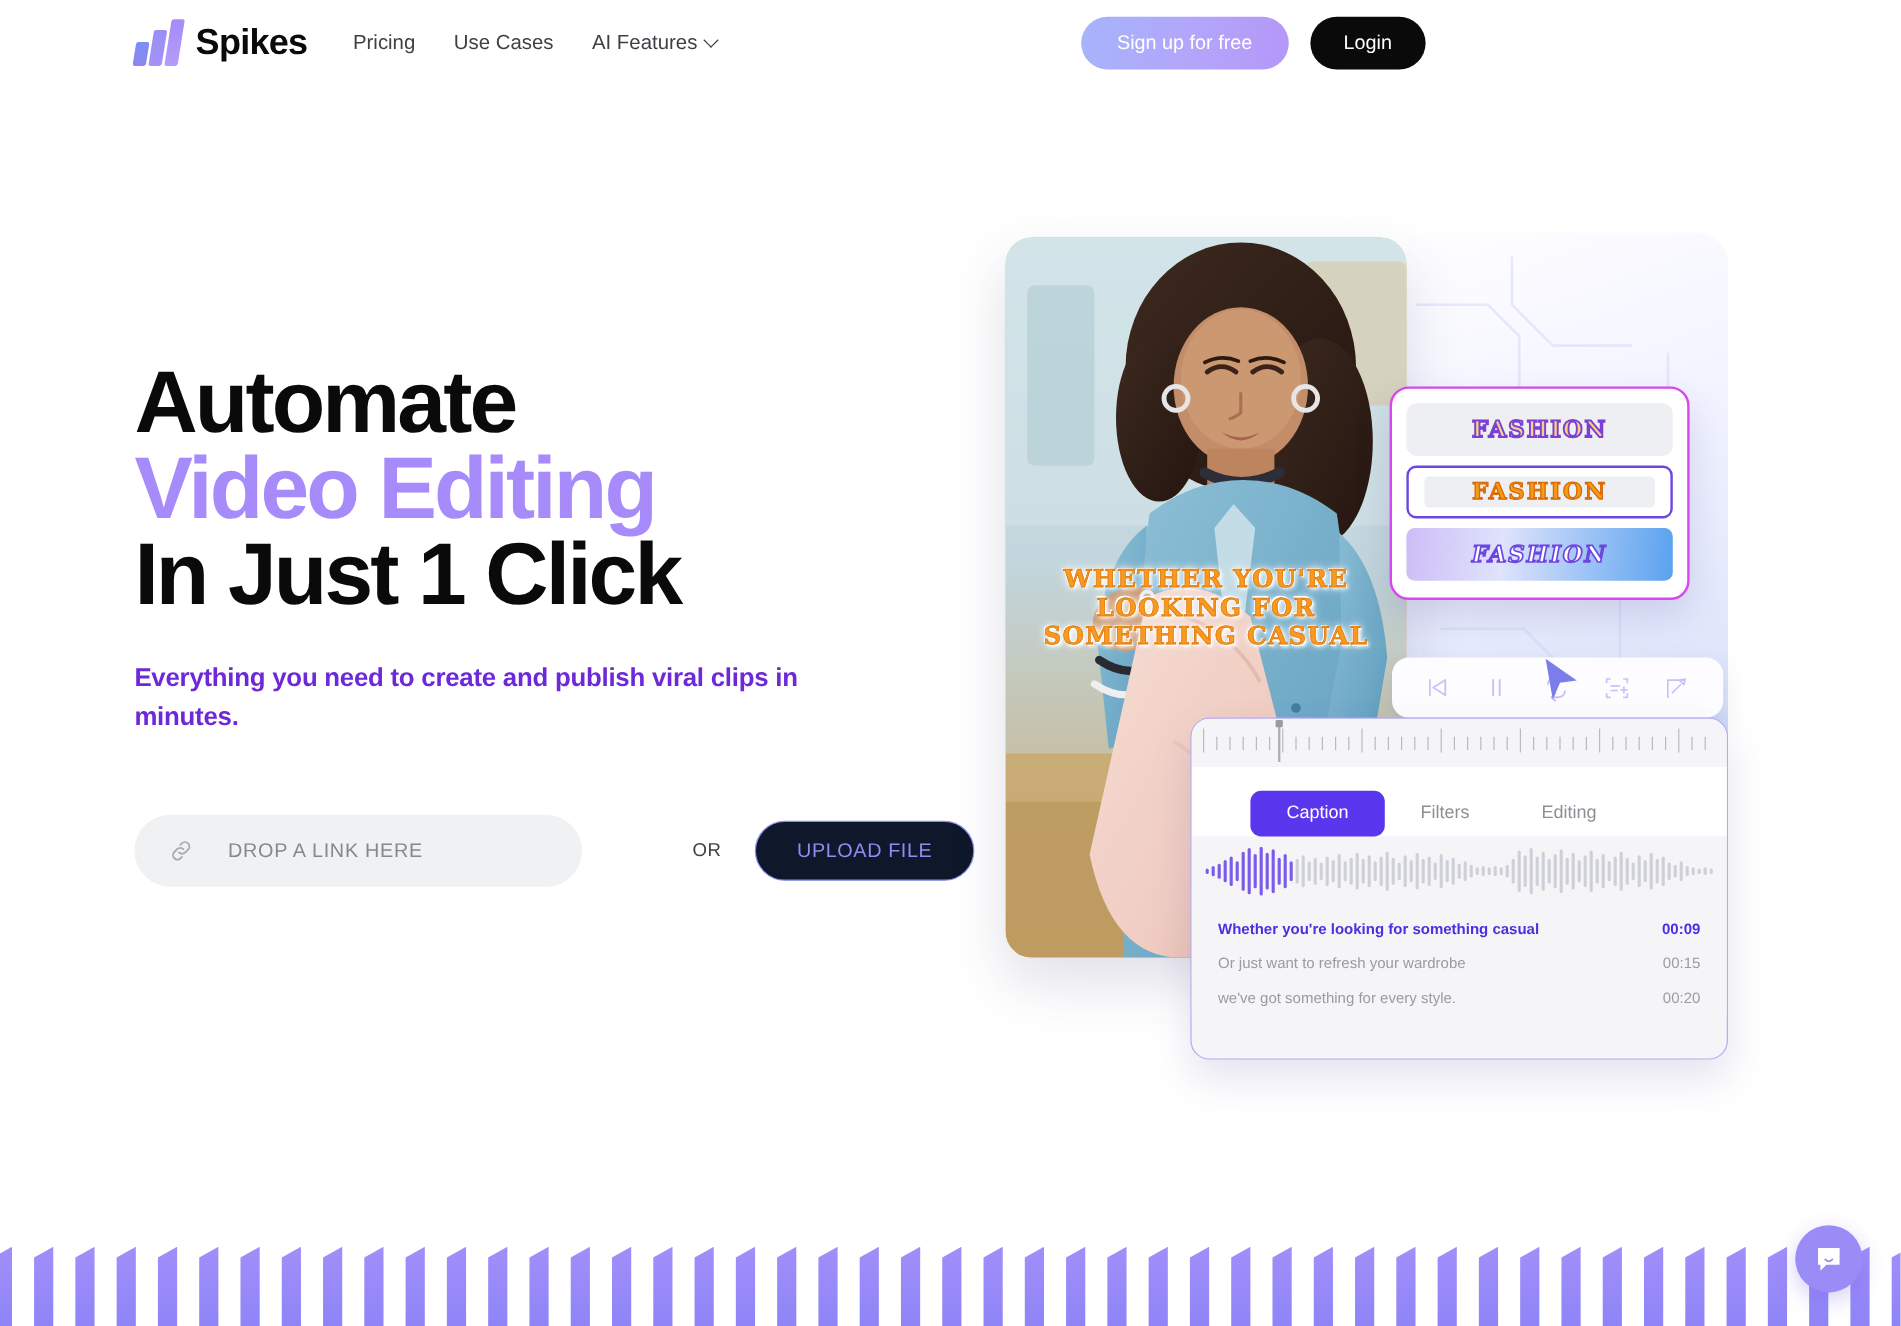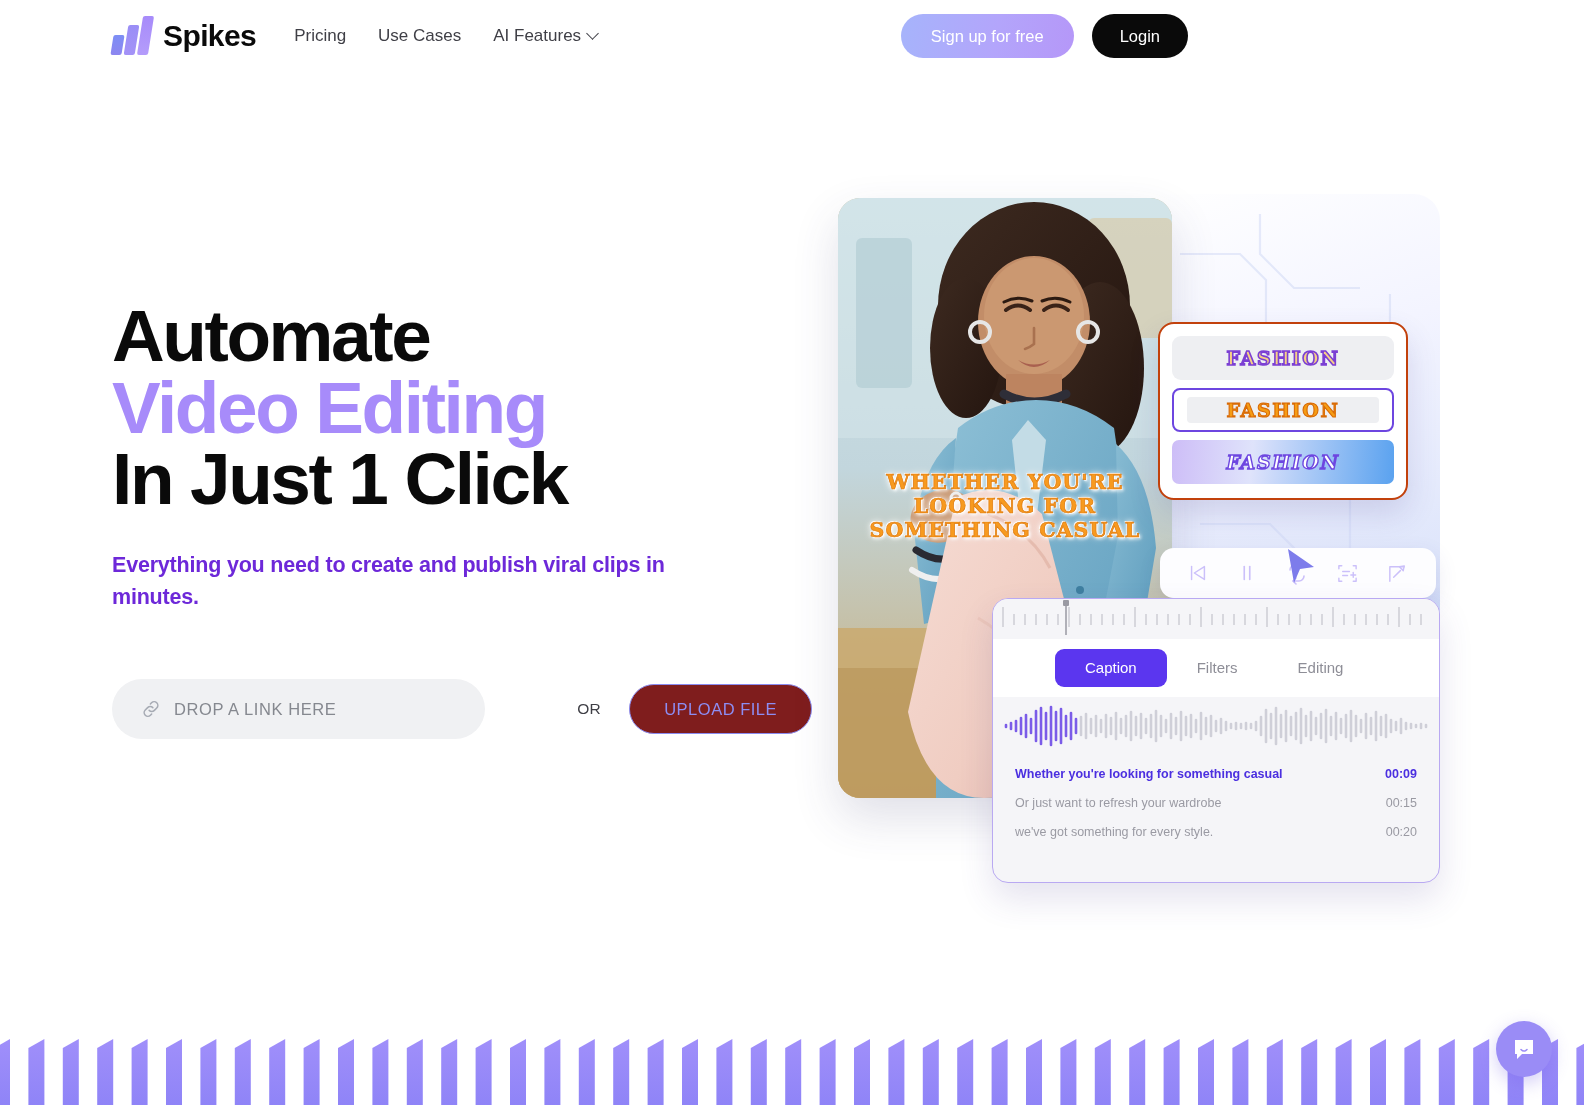--- a/index.html
+++ b/index.html
@@ -58,33 +58,33 @@
   }
 
   .cta-row { margin-top:66px; display:flex; align-items:center; }
   .link-pill {
     position:relative; width:430px; height:60px; border-radius:999px;
     background:#f0f1f3; display:flex; align-items:center; padding-left:28px;
   }
   .link-icon { width:22px; height:22px; margin-right:12px; flex:none; opacity:.55; }
   .link-input {
     border:none; background:transparent; outline:none; font-family:inherit;
-    font-size:16.5px; color:#14532d; letter-spacing:.6px; width:210px;
+    font-size:16.5px; color:#14532d; letter-spacing:.6px; width:210px;margin-left:16px;
   }
   .link-input::placeholder { color:#85888f; letter-spacing:.6px; }
   .btn-clips {
     position:absolute; right:-64px; top:5px; height:50px; padding:0 28px;
     border-radius:999px; border:none; font-family:inherit; cursor:pointer;
     background: linear-gradient(100deg,#6f6df2 0%, #8a7cf5 50%, #b08cf8 100%);
     color:#fff; font-size:16.5px; letter-spacing:.5px; white-space:nowrap;
   }
   .or-text { margin-left:92px; font-size:15.5px; color:#3f3f46; letter-spacing:.4px; }
   .btn-upload {
     margin-left:28px; height:50px; padding:0 34px; border-radius:999px;
-    border:1.4px solid #8b8cf0; background:#7f1d1d; color:#8d8df2;
+    border:1.4px solid #8b8cf0; background:#0f172a; color:#8d8df2;
     font-size:16.5px; font-family:inherit; letter-spacing:.5px; cursor:pointer; white-space:nowrap;
   }
 
   
   .mock { position:absolute; left:830px; top:180px; width:640px; height:730px; }
 
   .bg-panel {
     position:absolute; left:310px; top:14px; width:300px; height:540px;
     border-radius:26px; overflow:hidden;
     background: linear-gradient(160deg,#ffffff 0%, #f3f4ff 34%, #dfe6fb 72%, #c9d8f7 100%);
@@ -104,21 +104,21 @@
     font-family:"DejaVu Serif", serif; font-weight:700;
     font-size:20.5px; line-height:1.18; letter-spacing:1.1px;
     color:#f79a1f; -webkit-text-stroke:0.7px #e07b10;
     text-shadow: 0 0 5px #fff, 0 0 9px #fff, 1px 1px 0 #fff, -1px -1px 0 #fff, 2px 2px 3px rgba(255,255,255,.9);
     padding:0 6px;
   }
 
   
   .style-card {
     position:absolute; left:328px; top:142px; width:250px; height:178px;
-    background:#ffffff; border:2px solid #c2410c; border-radius:16px;
+    background:#ffffff; border:2px solid #d946ef; border-radius:16px;
     box-shadow:0 14px 30px rgba(70,60,140,.16); padding:12px 12px;
     display:flex; flex-direction:column; gap:8px; z-index:8;
   }
   .style-opt {
     height:44px; border-radius:9px; display:flex; align-items:center; justify-content:center;
     font-family:"DejaVu Serif", serif; font-weight:700; font-size:19px; letter-spacing:1.6px;
   }
   .so1 { background:#eeeff2; color:#f7cf85; -webkit-text-stroke:1.6px #7b3fd4; }
   .so2 {
     background:#fff; border:2px solid #6d46e0; border-radius:8px;
@@ -147,21 +147,21 @@
     background:#f5f5f8; border:1.6px solid #b9a9f2; border-radius:16px;
     box-shadow:0 16px 34px rgba(70,60,140,.14); overflow:hidden; z-index:10;
   }
   .ruler { position:relative; height:40px; background:#f5f5f8; }
   .ruler svg { position:absolute; left:8px; top:6px; }
   .playhead { position:absolute; left:72px; top:4px; width:2px; height:32px; background:#b0b0b8; }
   .playhead::before {
     content:""; position:absolute; left:-2px; top:-3px; width:6px; height:6px;
     background:#9a9aa3; border-radius:1px;
   }
-  .tabs { height:58px; background:#ffffff; display:flex; align-items:center; padding-left:62px; gap:0; }
+  .tabs { height:58px; background:#ffffff; display:flex; align-items:flex-end; padding-left:49px; gap:0; }
   .tab { font-size:15px; color:#8e8e97; padding:0 30px; height:38px; line-height:38px;
          border-radius:9px; cursor:pointer; white-space:nowrap; }
   .tab.active { background:#5b36ef; color:#ffffff; }
   .wave { height:58px; padding:6px 10px 0 10px; background:#f5f5f8; }
   .wave svg { display:block; }
   .lines { padding:4px 22px 0 22px; background:#f5f5f8; }
   .line-row { display:flex; justify-content:space-between; align-items:center; height:29px; }
   .line-txt { font-size:12.5px; color:#9a9aa3; }
   .line-time { font-size:12.5px; color:#9a9aa3; }
   .line-row.active .line-txt, .line-row.active .line-time { color:#4b2fe0; font-weight:700; }

